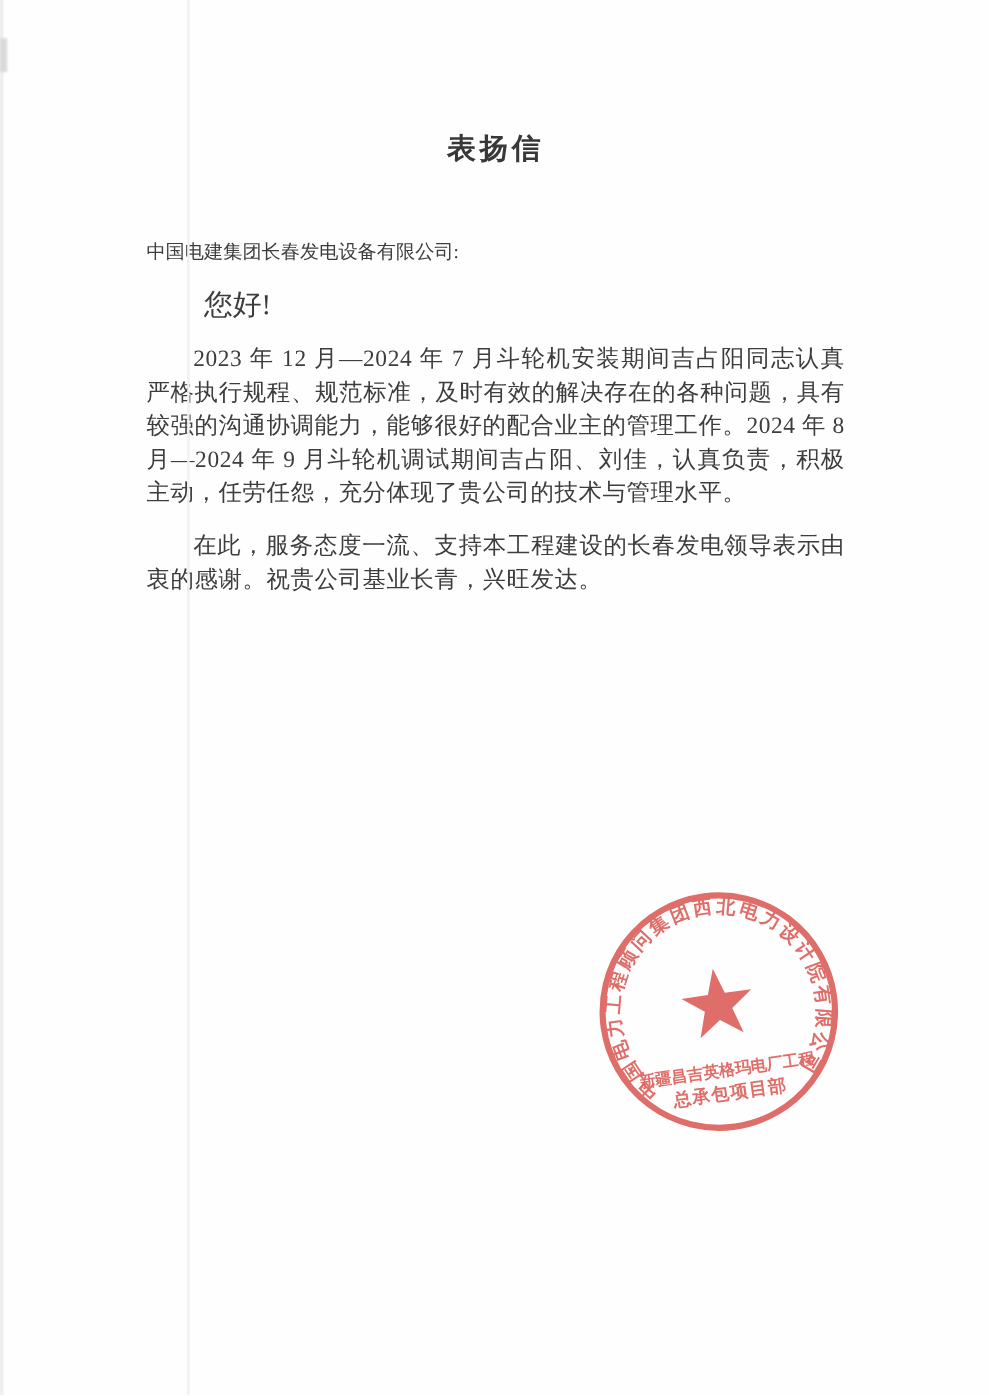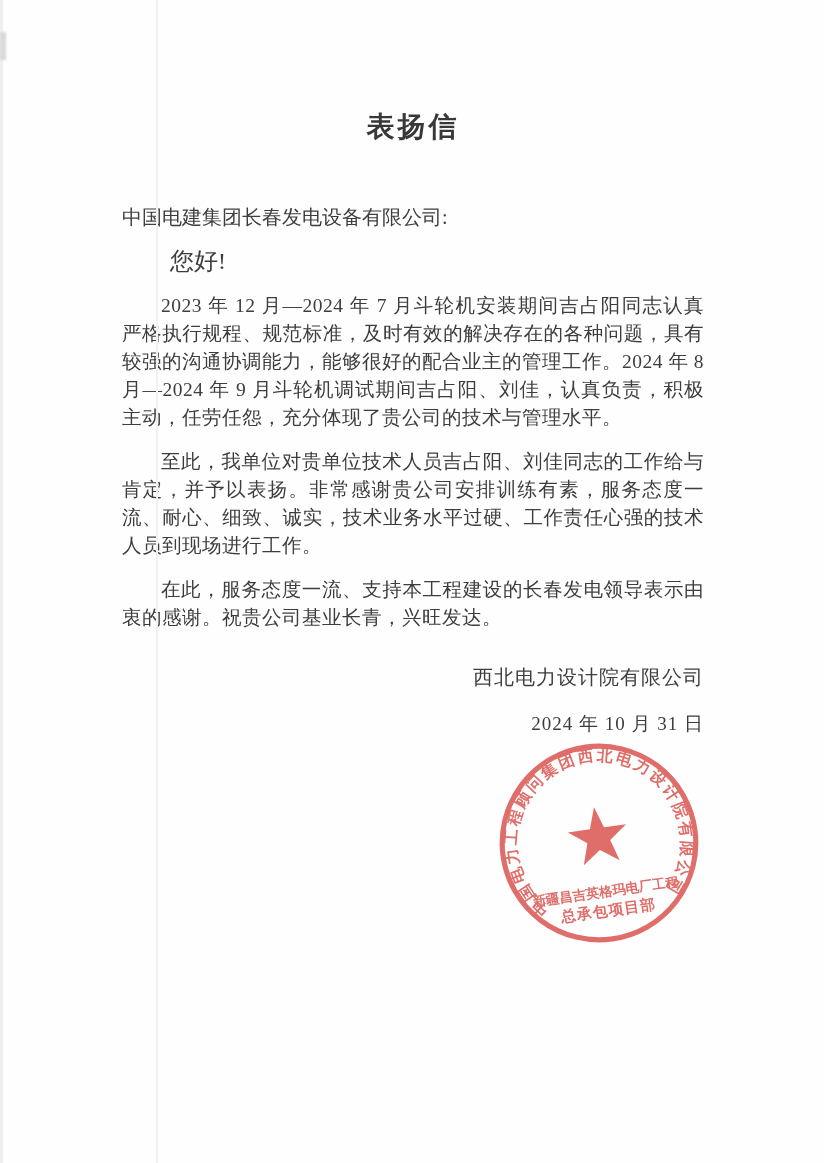--- a/index.html
+++ b/index.html
@@ -27,28 +27,28 @@
   }
   .edge-mark {
     position: absolute; left: 0; top: 32px;
     width: 6px; height: 28px;
     background: #d9d9d9;
     filter: blur(1px);
   }
   h1.title {
     margin: 0;
     text-align: center;
-    font-size: 28px;
+    font-size: 24px;
     font-weight: bold;
     letter-spacing: 3px;
     color: #383838;
   }
   p.recipient {
     margin: 56px 0 0 0;
-    font-size: 20px;
+    font-size: 16px;
     line-height: 30px;
   }
   p.greeting {
     margin: 14px 0 0 0;
     font-size: 24px;
     line-height: 30px;
     text-indent: 2em;
   }
   p.body-para {
     margin: 16px 0 10px 0;
@@ -114,27 +114,22 @@
   <div class="edge-mark"></div>
   <div class="scan-line"></div>
 
   <h1 class="title">表扬信</h1>
 
   <p class="recipient">中国电建集团长春发电设备有限公司:</p>
 
   <p class="greeting">您好!</p>
 
   <p class="body-para">2023 年 12 月—2024 年 7 月斗轮机安装期间吉占阳同志认真严格执行规程、规范标准，及时有效的解决存在的各种问题，具有较强的沟通协调能力，能够很好的配合业主的管理工作。2024 年 8 月—2024 年 9 月斗轮机调试期间吉占阳、刘佳，认真负责，积极主动，任劳任怨，充分体现了贵公司的技术与管理水平。</p>
-  <p class="body-para">至此，我单位对贵单位技术人员吉占阳、刘佳同志的工作给与肯定，并予以表扬。非常感谢贵公司安排训练有素，服务态度一流、耐心、细致、诚实，技术业务水平过硬、工作责任心强的技术人员到现场进行工作。</p>
   <p class="body-para">在此，服务态度一流、支持本工程建设的长春发电领导表示由衷的感谢。祝贵公司基业长青，兴旺发达。</p>
 
-  <div class="sign-block">
-    <p class="signature">西北电力设计院有限公司</p>
-    <p class="sign-date">2024 年 10 月 31 日</p>
-  </div>
 
   <div class="seal">
     <svg viewBox="0 0 200 200" xmlns="http://www.w3.org/2000/svg">
       <defs>
         <path id="sealArc" d="M 43.4 156.6 A 80 80 0 1 1 156.6 156.6" fill="none"></path>
       </defs>
       <circle cx="100" cy="100" r="94" fill="none" stroke-width="5" stroke="#d84a44"></circle>
       <text class="ring-text" fill="#d84a44">
         <textPath href="#sealArc" startOffset="0">中国电力工程顾问集团西北电力设计院有限公司</textPath>
       </text>

